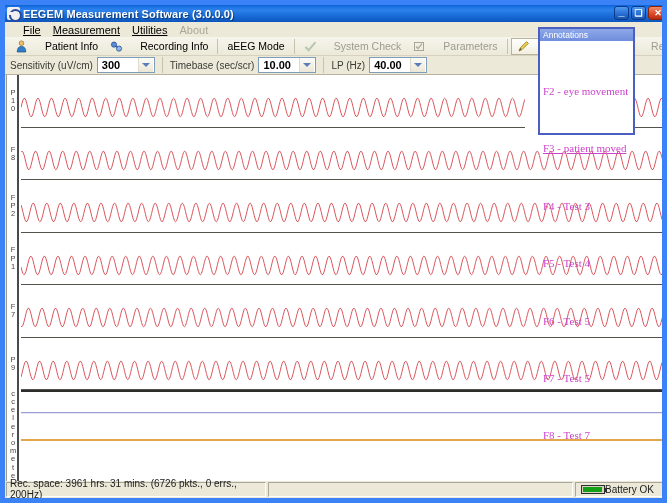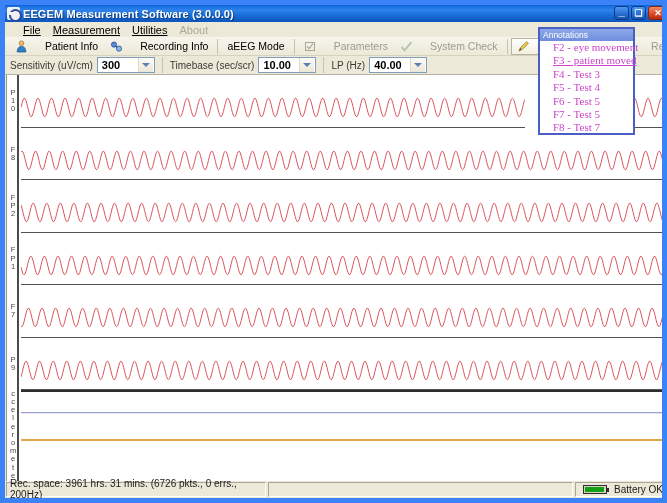--- a/index.html
+++ b/index.html
@@ -150,37 +150,37 @@
     position: absolute; left: 533px; top: 22px; width: 97px; height: 108px;
     border: 2px solid #4a5fc1; background: #fff; z-index: 40;
   }
   #annot-header {
     height: 12px; background: linear-gradient(to bottom, #8ea8e8, #6f8ddd);
     color: #fff; font-size: 8.5px; padding-left: 3px; line-height: 12px;
     font-family: "Liberation Sans", sans-serif;
   }
   .annot-item {
     font-family: "Liberation Serif", serif;
-    font-size: 11px; color: #cc44cc; padding-left: 13px;
-    line-height: 13.4px; white-space: nowrap; cursor: pointer;
+    font-size: 11px; color: #cc44cc; padding-left: 3px;
+    line-height: 13.4px; white-space: nowrap; cursor: pointer; margin-top: 44px;
   }
 
   
   #statusbar {
     position: absolute; left: 1px; bottom: 1px; width: 663px; height: 16px;
     background: #ece9d8; display: flex; align-items: center;
   }
   .sb-panel {
     height: 15px; border: 1px solid; border-color: #aaa69a #fff #fff #aaa69a;
     display: flex; align-items: center; font-size: 10px; color: #1b1b1b;
     padding: 0 3px; margin-right: 2px; background: #ece9d8;
   }
   #sb-main { width: 260px; }
   #sb-mid { flex: 1; }
-  #sb-batt { width: 92px; justify-content: flex-end; gap: 7px; }
+  #sb-batt { width: 92px; justify-content: flex-start; gap: 0; }
   .batt-ico {
     width: 24px; height: 9px; border: 1px solid #2e2e2e; position: relative;
     background: #d8d4c4; flex: none; margin-left: 2px;
   }
   .batt-ico::before {
     content: ""; position: absolute; left: 1px; top: 1px;
     width: 19px; height: 5px; background: #14a014;
   }
   .batt-ico::after {
     content: ""; position: absolute; right: -3px; top: 2px;
@@ -242,34 +242,34 @@
 
     <div class="tb-btn">
       <span>aEEG Mode</span>
     </div>
 
     <div class="tb-sep"></div>
 
     <div class="tb-btn disabled">
       <span class="ico">
         <svg width="13" height="13" viewBox="0 0 13 13">
+            <path d="M1.5 7 L4.6 10.3 L11.5 2.2" fill="none" stroke="#b6c7ae" stroke-width="2"></path>
+          </svg>
+      </span>
+      <span>System Check</span>
+    </div>
+
+    <div class="tb-btn disabled">
+      <span class="ico">
+        <svg width="13" height="13" viewBox="0 0 13 13">
             <rect x="1.5" y="2.5" width="9" height="8" fill="none" stroke="#a9a698" stroke-width="1"></rect>
             <path d="M3.2 6.5 L5 8.6 L9 3.6" fill="none" stroke="#a9a698" stroke-width="1.3"></path>
           </svg>
       </span>
       <span>Parameters</span>
-    </div>
-
-    <div class="tb-btn disabled">
-      <span class="ico">
-        <svg width="13" height="13" viewBox="0 0 13 13">
-            <path d="M1.5 7 L4.6 10.3 L11.5 2.2" fill="none" stroke="#b6c7ae" stroke-width="2"></path>
-          </svg>
-      </span>
-      <span>System Check</span>
     </div>
 
     <div class="tb-sep"></div>
 
     <div class="tb-btn active">
       <span class="ico">
         <svg width="13" height="13" viewBox="0 0 13 13">
             <path d="M2 11 L3.4 7.8 L9.6 1.7 L11.3 3.4 L5.1 9.6 Z" fill="#f2d34d" stroke="#8a7212" stroke-width=".8"></path>
             <path d="M2 11 L3.4 7.8 L4.6 9.1 Z" fill="#555"></path>
           </svg>

